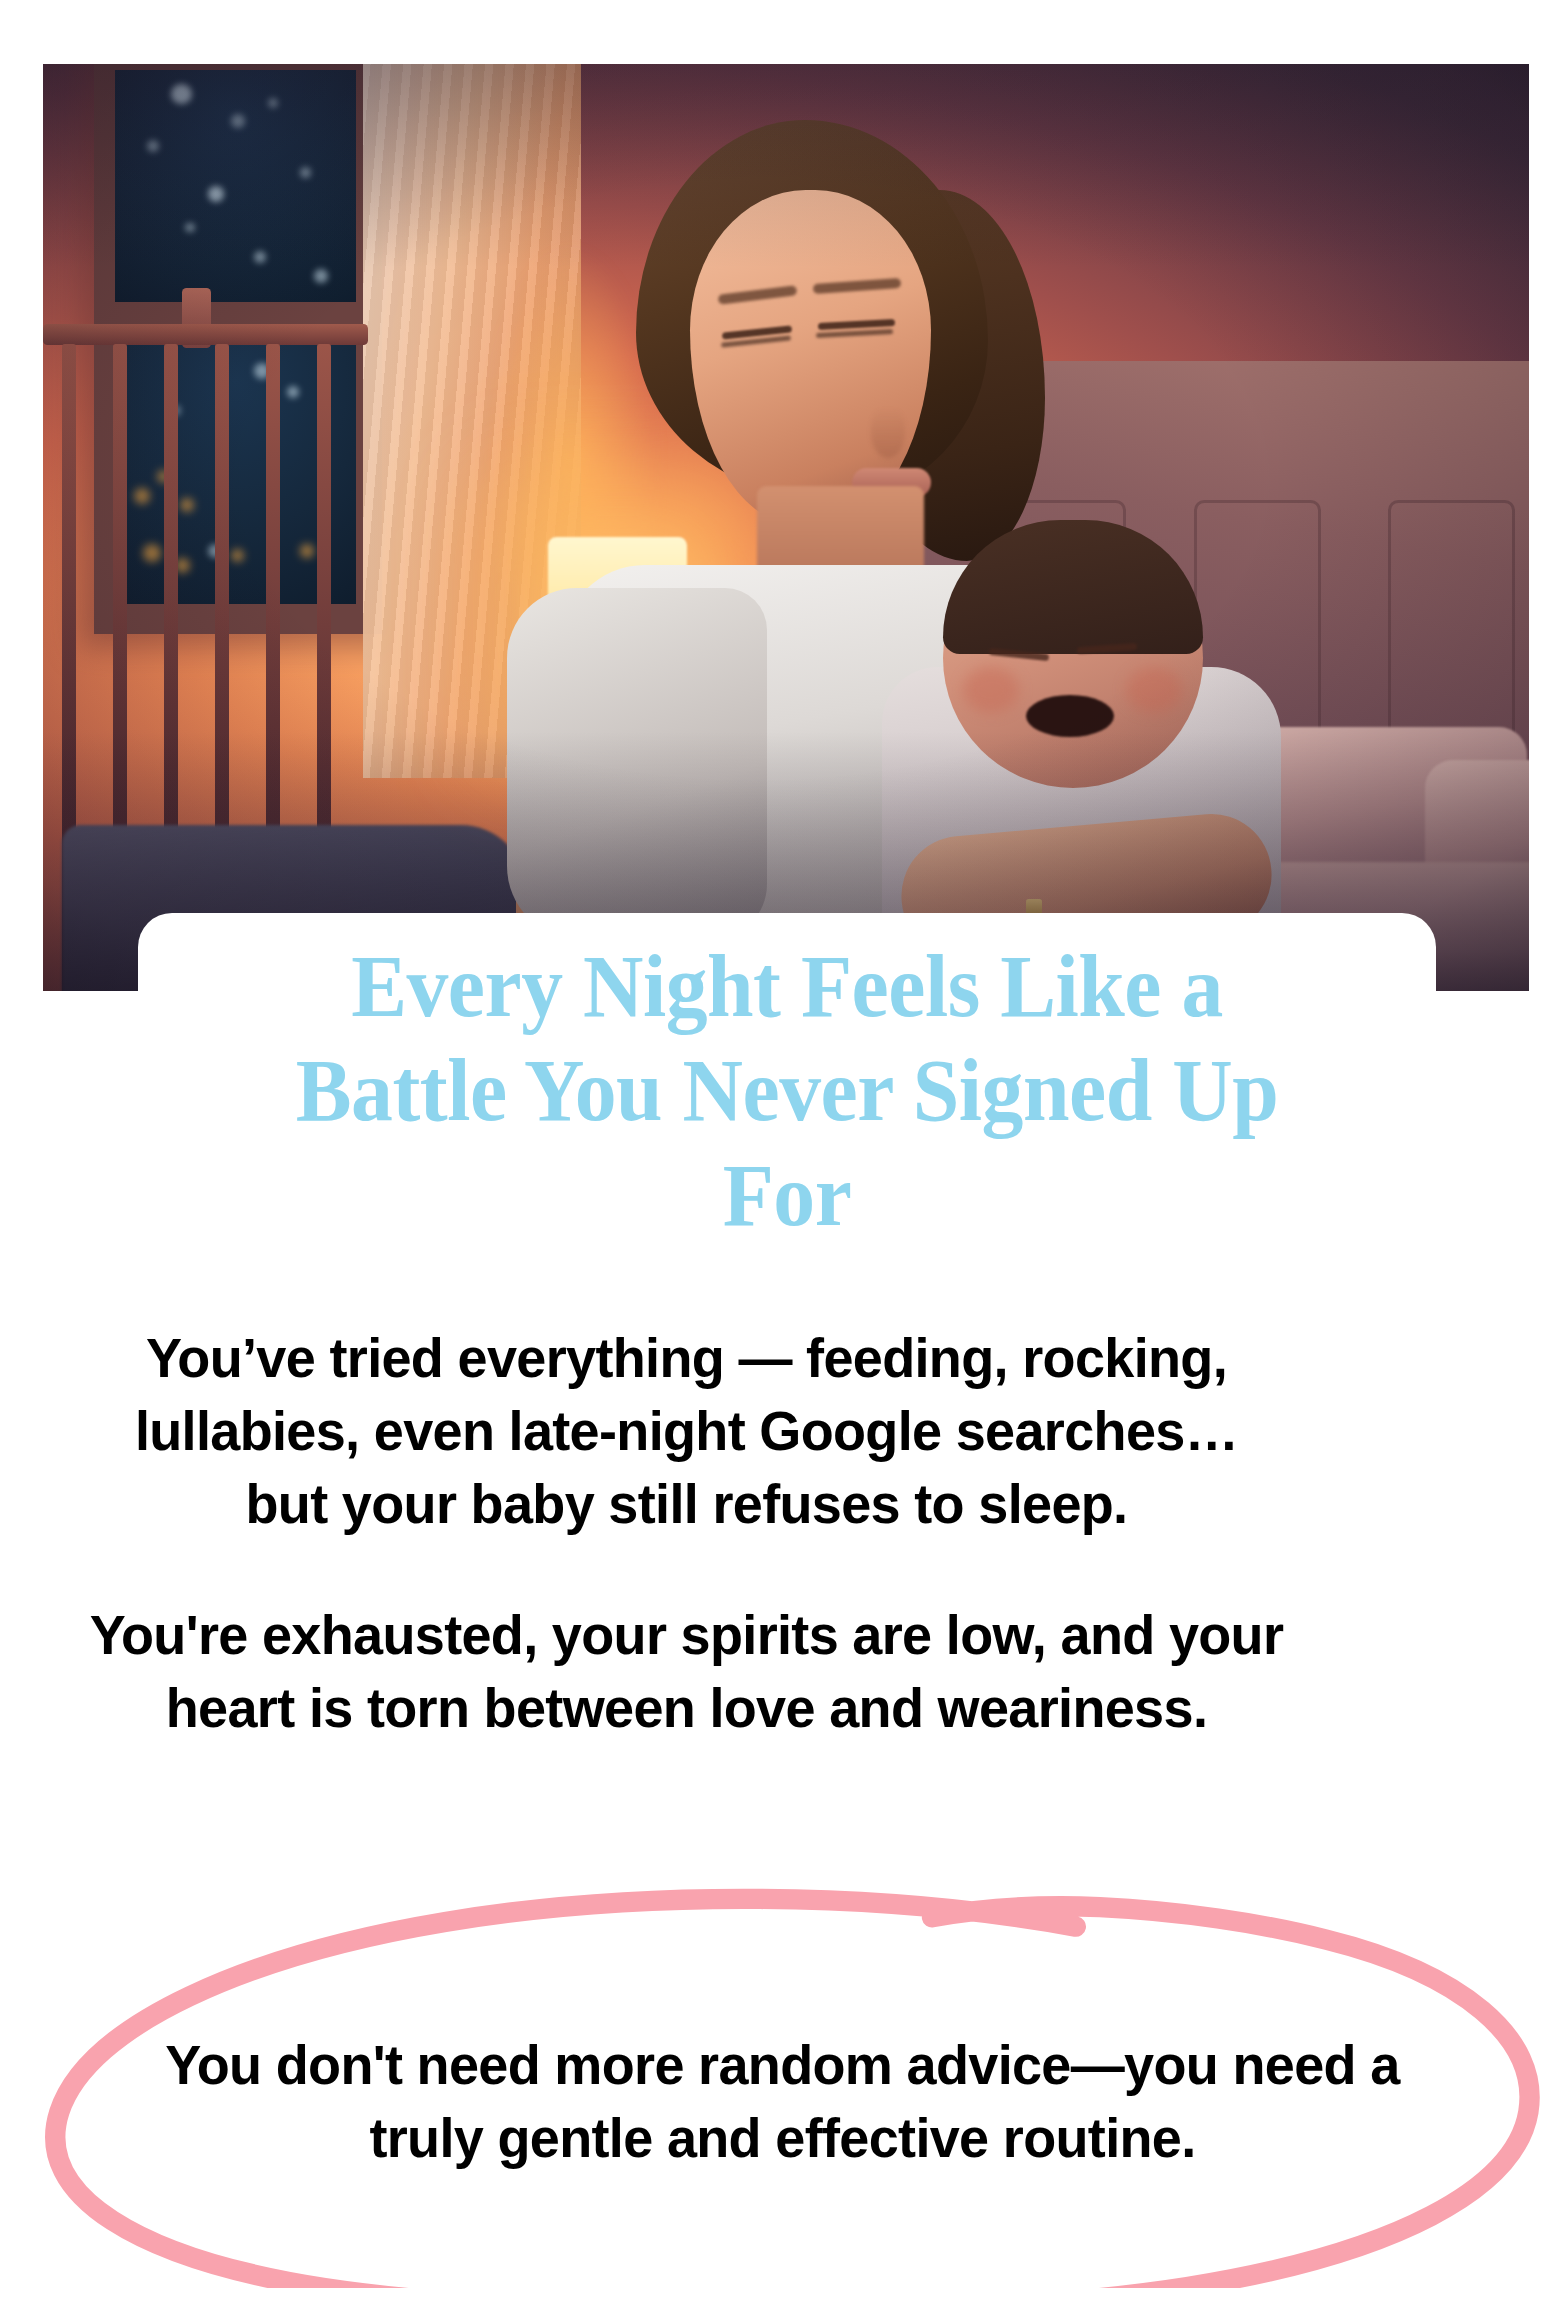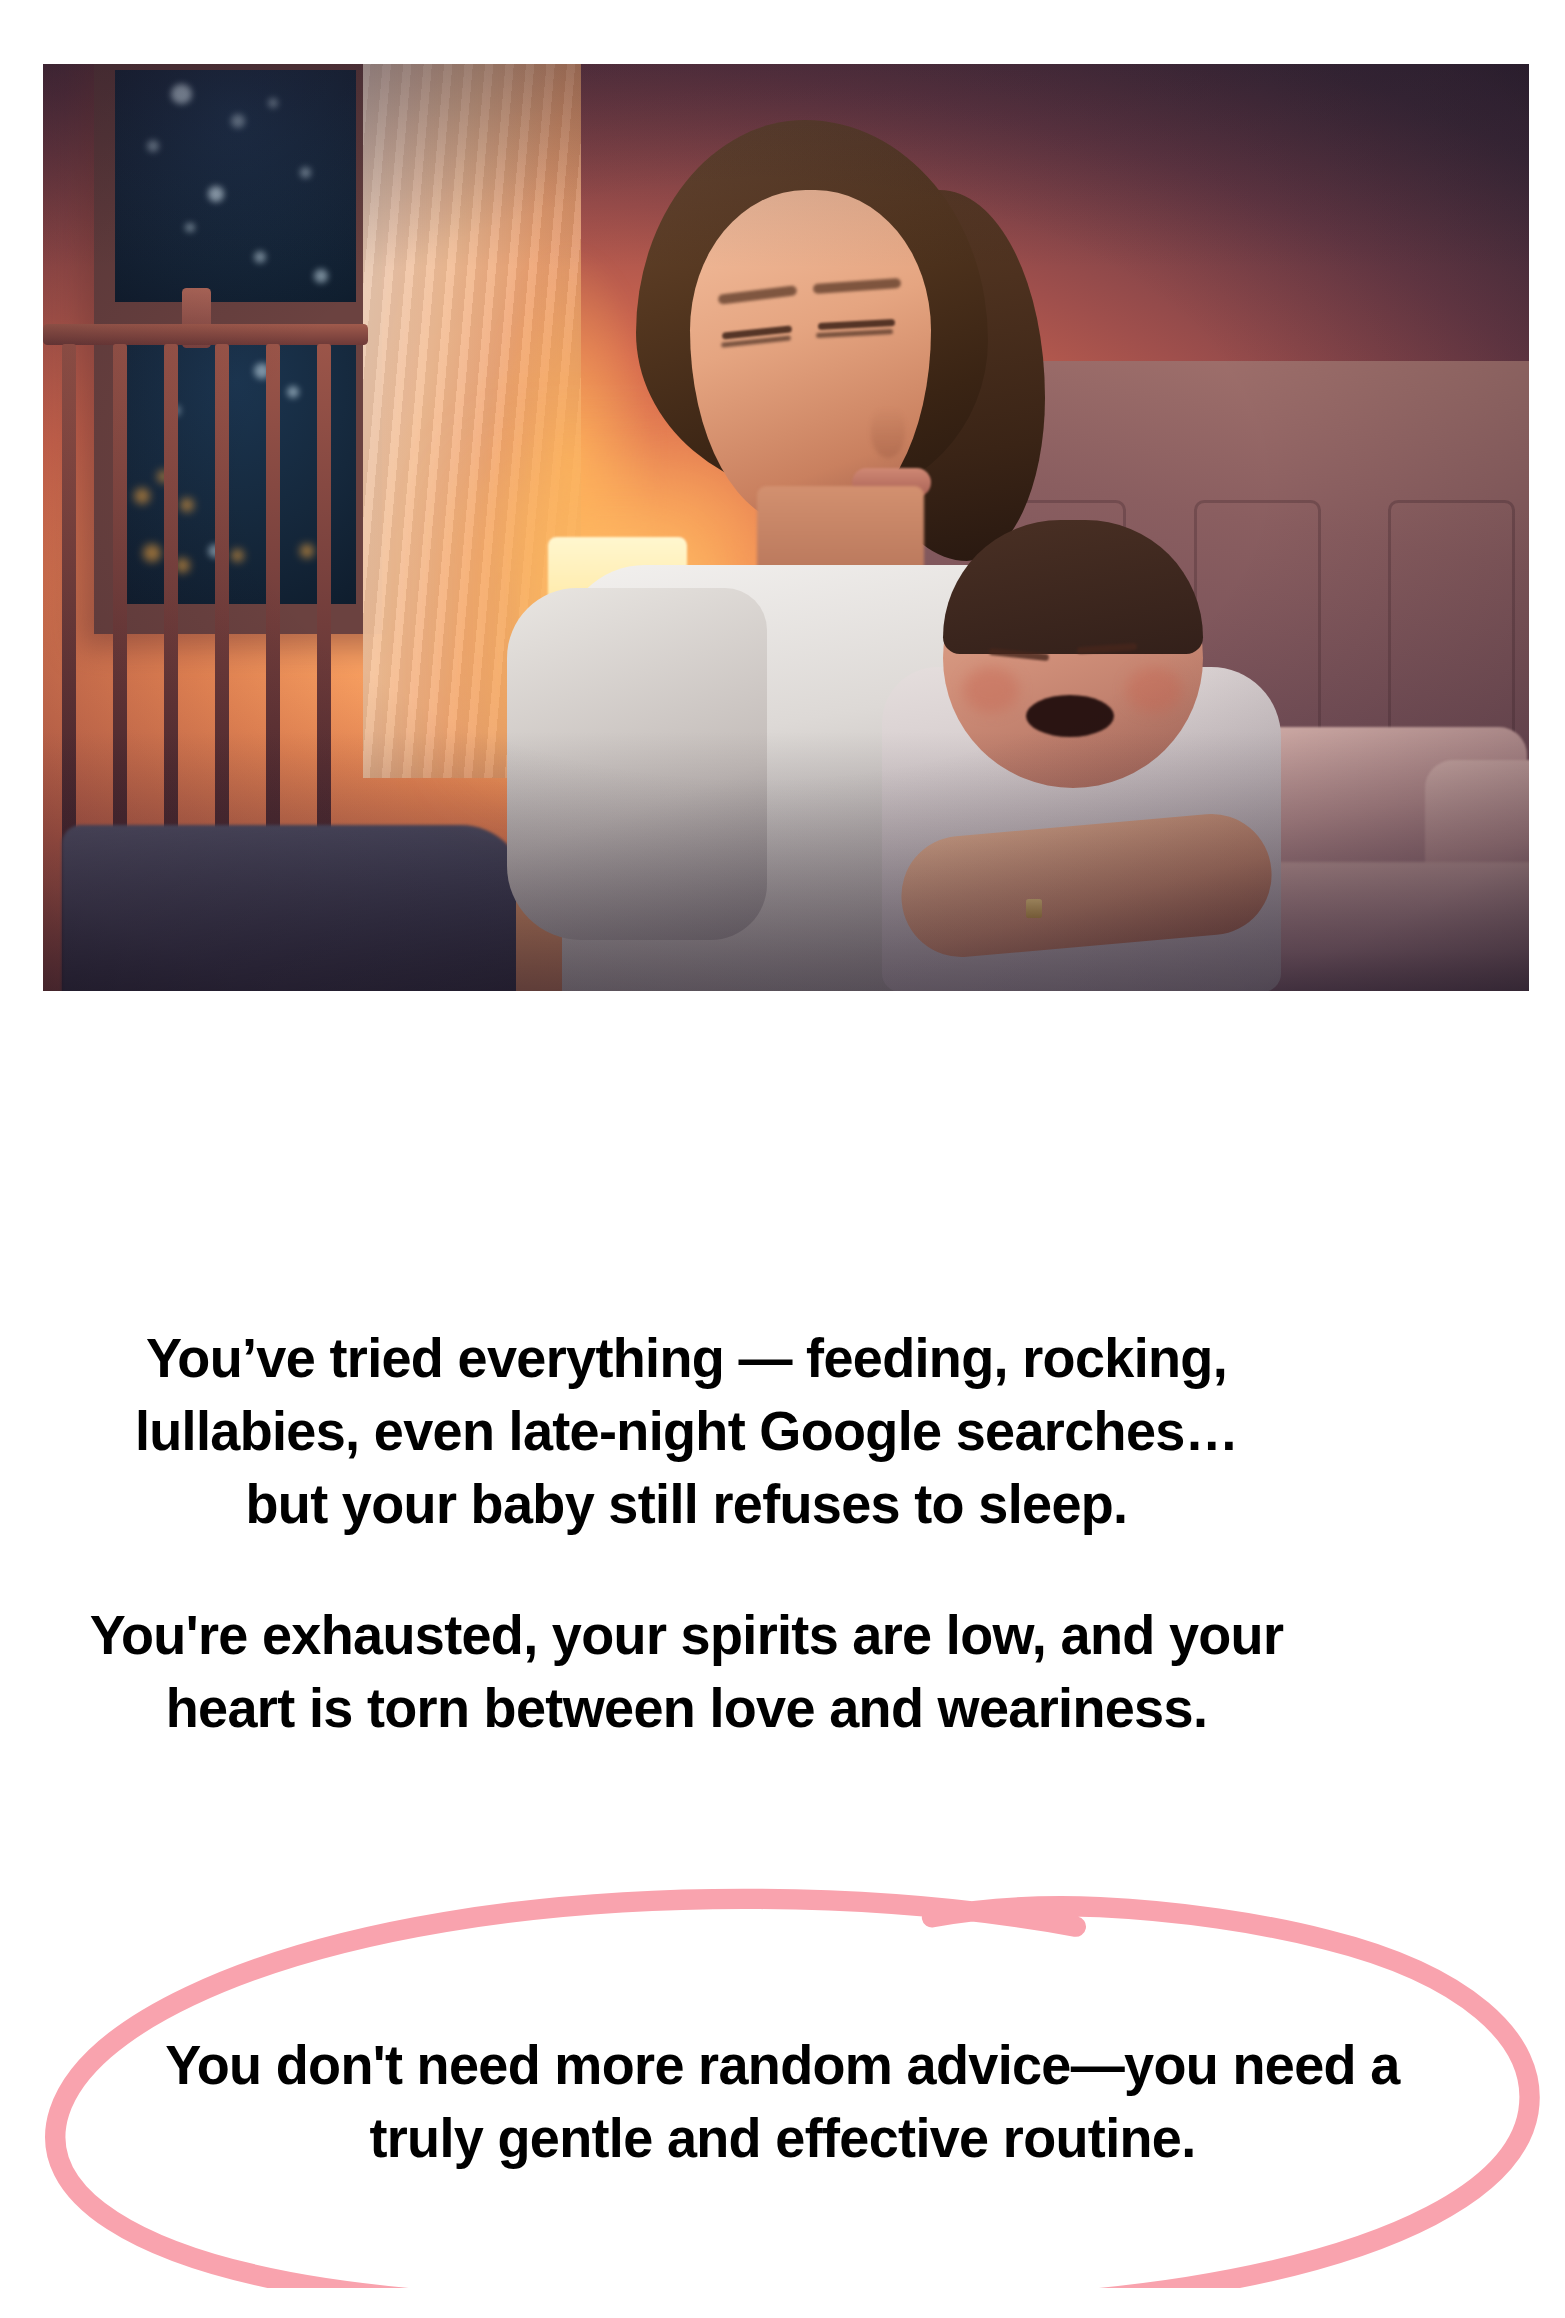--- a/index.html
+++ b/index.html
@@ -331,20 +331,25 @@
         <div class="babyMouth"></div>
         <div class="arm"></div>
         <div class="ring"></div>
       </div>
 
       <div class="photoGrade"></div>
       <div class="photoVignette"></div>
     </div>
   </div>
 
+  <div class="headlineCard">
+    <h1 class="headline">Every Night Feels Like a
+Battle You Never Signed Up
+For</h1>
+  </div>
 
   <div class="body">
     <p class="para p1">You’ve tried everything — feeding, rocking,
 lullabies, even late-night Google searches…
 but your baby still refuses to sleep.</p>
     <p class="para p2">You're exhausted, your spirits are low, and your
 heart is torn between love and weariness.</p>
   </div>
 
   <div class="callout">

